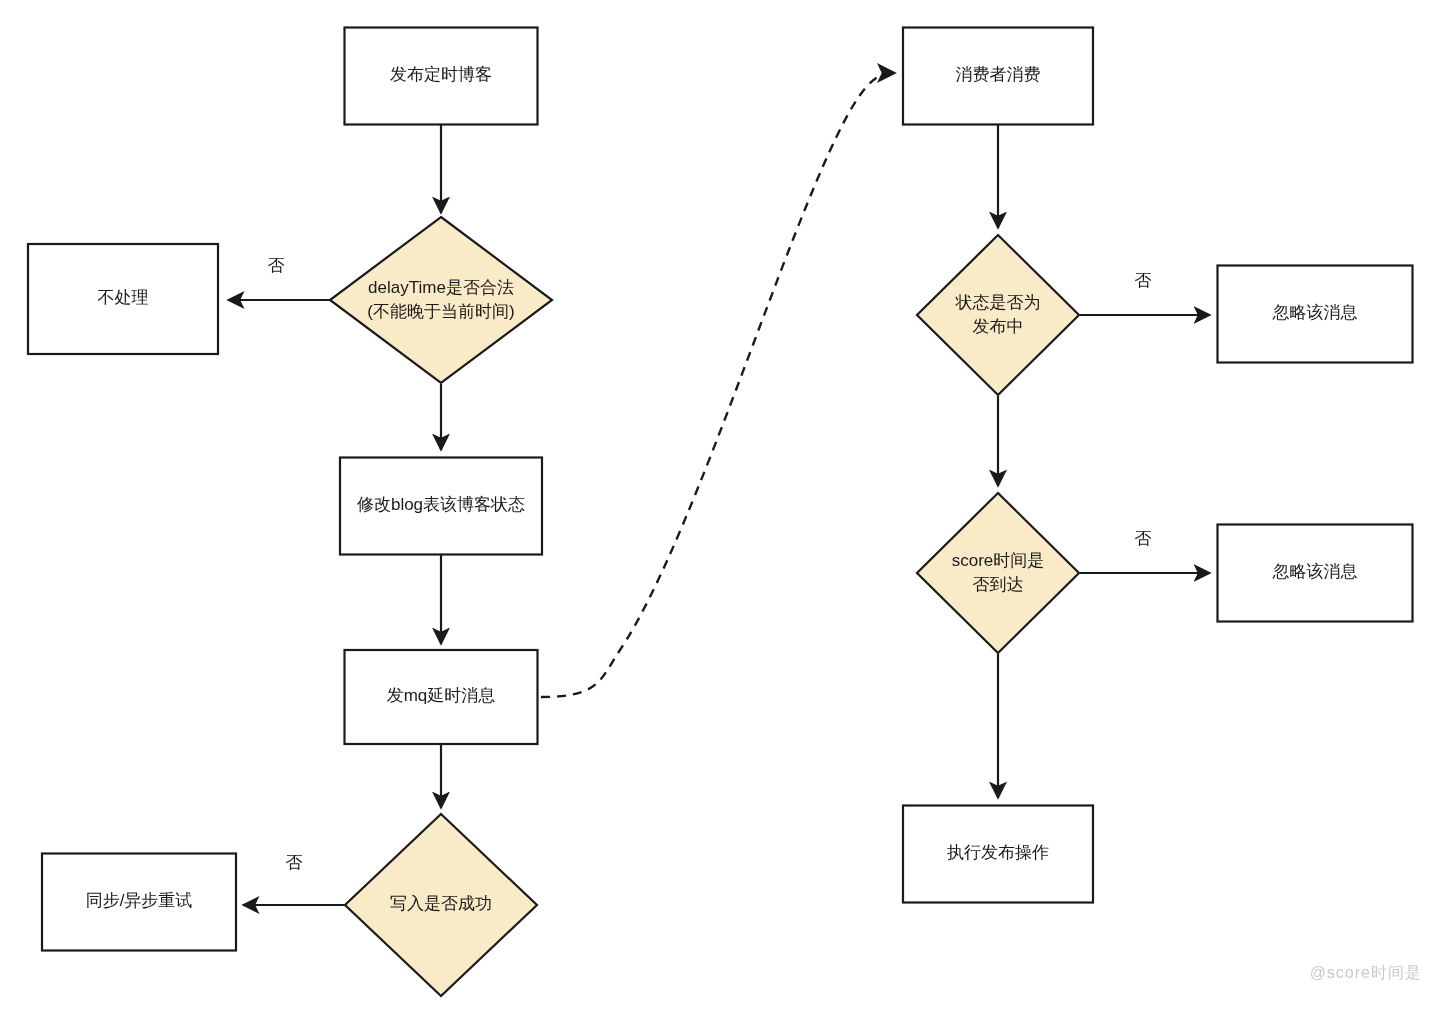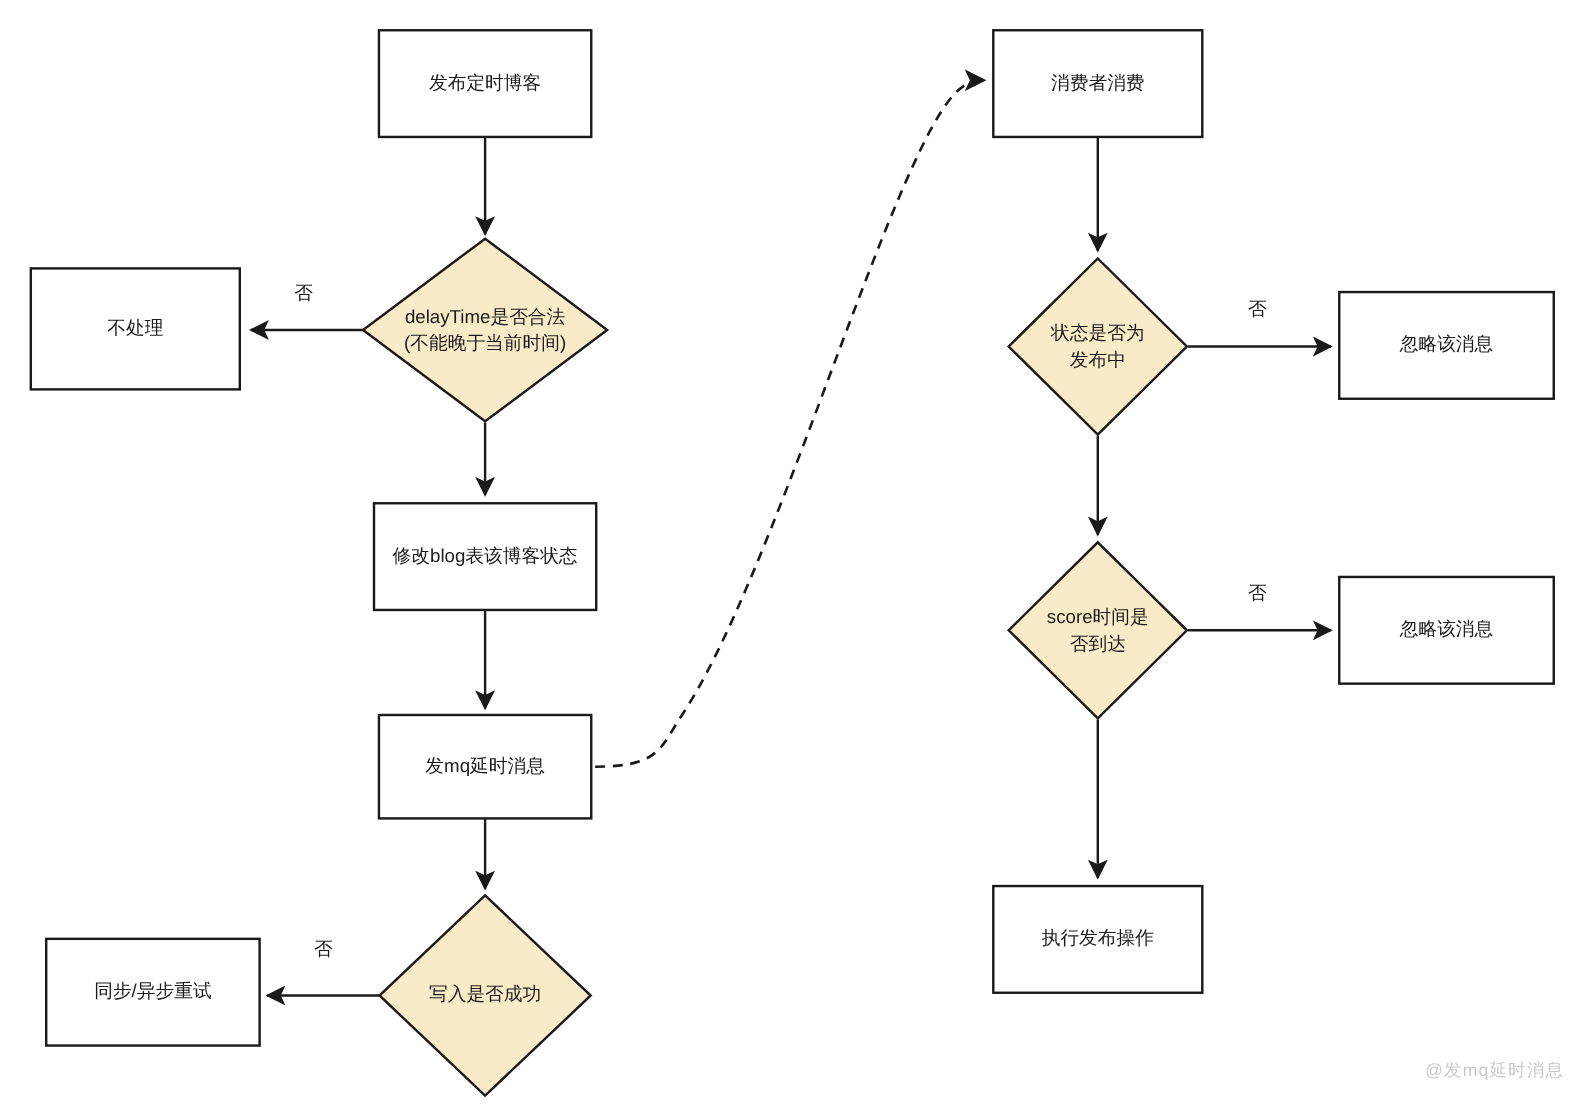--- a/index.html
+++ b/index.html
@@ -156,14 +156,14 @@
         </g>
       </g>
     <g id="edge-label-layer">
         <text x="276" y="267" class="edge-label">否</text>
         <text x="294" y="864" class="edge-label">否</text>
         <text x="1143" y="282" class="edge-label">否</text>
         <text x="1143" y="540" class="edge-label">否</text>
       </g>
   </svg>
 
-  <div class="watermark">@发mq延时消息</div>
+  <div class="watermark">@score时间是</div>
 </div>
 
 </body></html>

